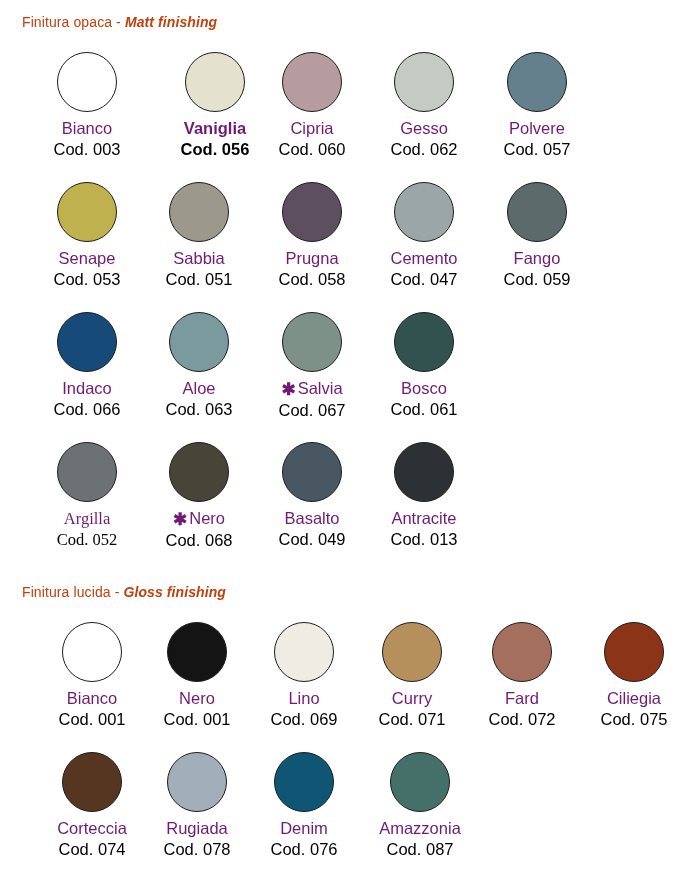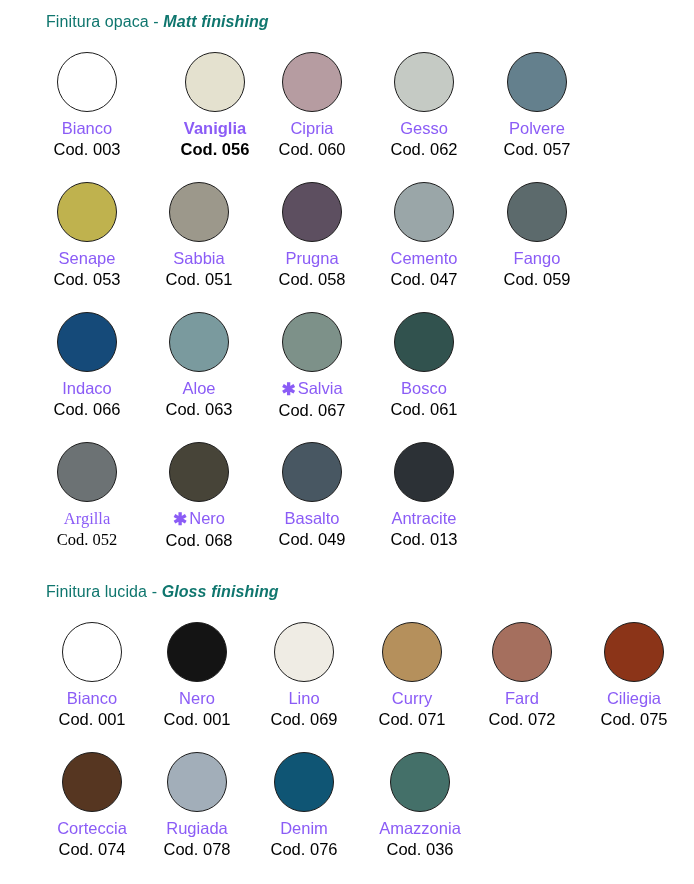--- a/index.html
+++ b/index.html
@@ -19,26 +19,25 @@
   .page {
     position: relative;
     width: 694px;
     height: 884px;
     box-sizing: border-box;
     padding: 0;
   }
 
   
   .section-title {
-    font-size: 16px;
+    font-size: 14px;
     line-height: 24px;
     letter-spacing: 0.1px;
     white-space: nowrap;
-    color: #0f766e;
-    margin-left: 24px;
+    color: #c2410c;
   }
   .section-title .it {
     font-style: italic;
     font-weight: 700;
   }
   .section-title .ro {
     font-style: normal;
     font-weight: 400;
   }
 
@@ -76,21 +75,21 @@
     height: 60px;
     border-radius: 50%;
     border: 1.1px solid #1d1d1d;
     box-sizing: border-box;
   }
 
   .swatch-label {
     font-size: 16.5px;
     line-height: 21px;
     white-space: nowrap;
-    color: #8b5cf6;
+    color: #701a75;
   }
   .swatch-code {
     font-size: 16.5px;
     line-height: 21px;
     white-space: nowrap;
     color: #000000;
   }
   .star {
     font-size: 17px;
     line-height: 21px;
@@ -315,19 +314,19 @@
               <div class="disc" style="background: rgb(15, 85, 116); border-color: rgb(29, 29, 29);"></div>
             </div>
             <div class="swatch-label"><span>Denim</span></div>
             <div class="swatch-code">Cod. 076</div>
           </div>
           <div class="swatch" style="left: 398px;">
             <div class="disc-wrap">
               <div class="disc" style="background: rgb(68, 112, 105); border-color: rgb(29, 29, 29);"></div>
             </div>
             <div class="swatch-label"><span>Amazzonia</span></div>
-            <div class="swatch-code">Cod. 036</div>
+            <div class="swatch-code">Cod. 087</div>
           </div>
         </div>
       </div>
   </div>
 
 </div>
 
 </body></html>

